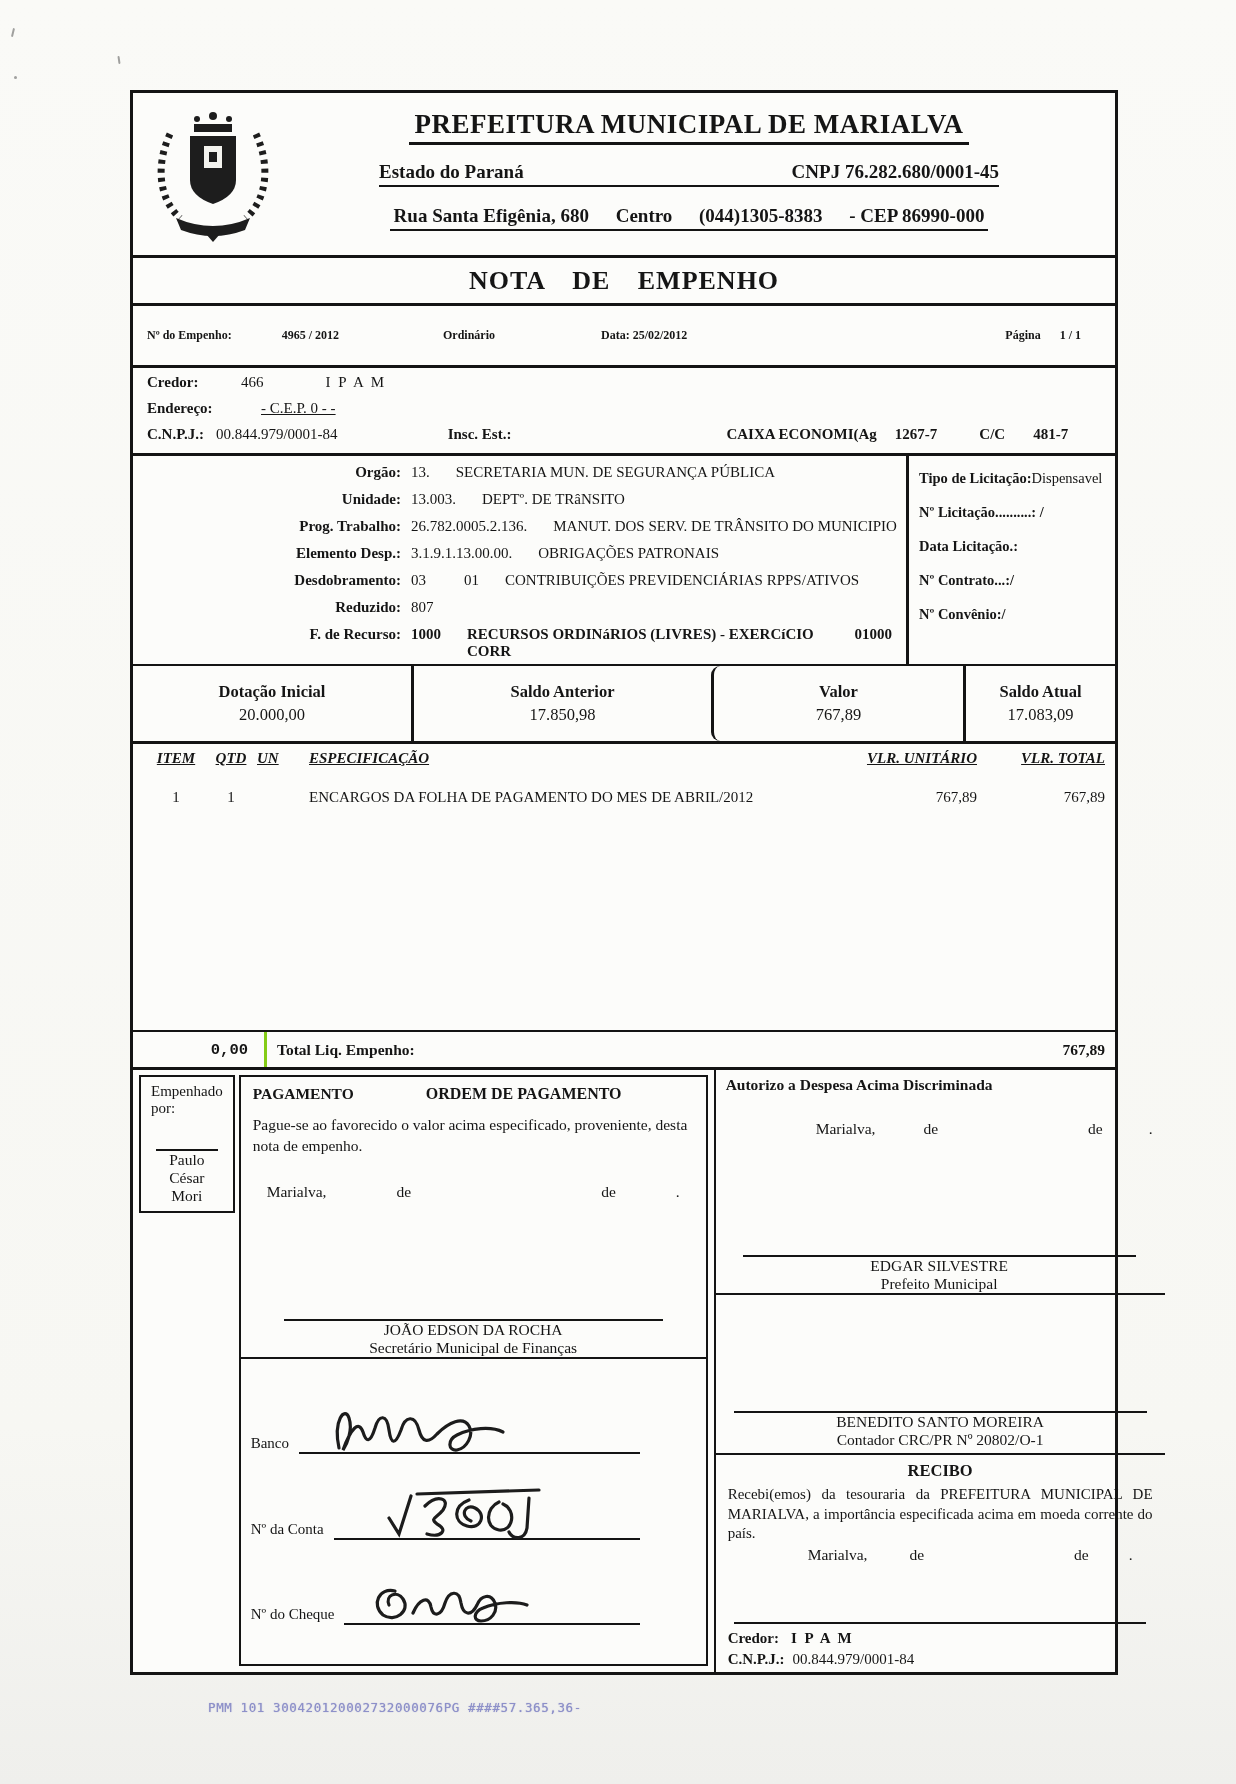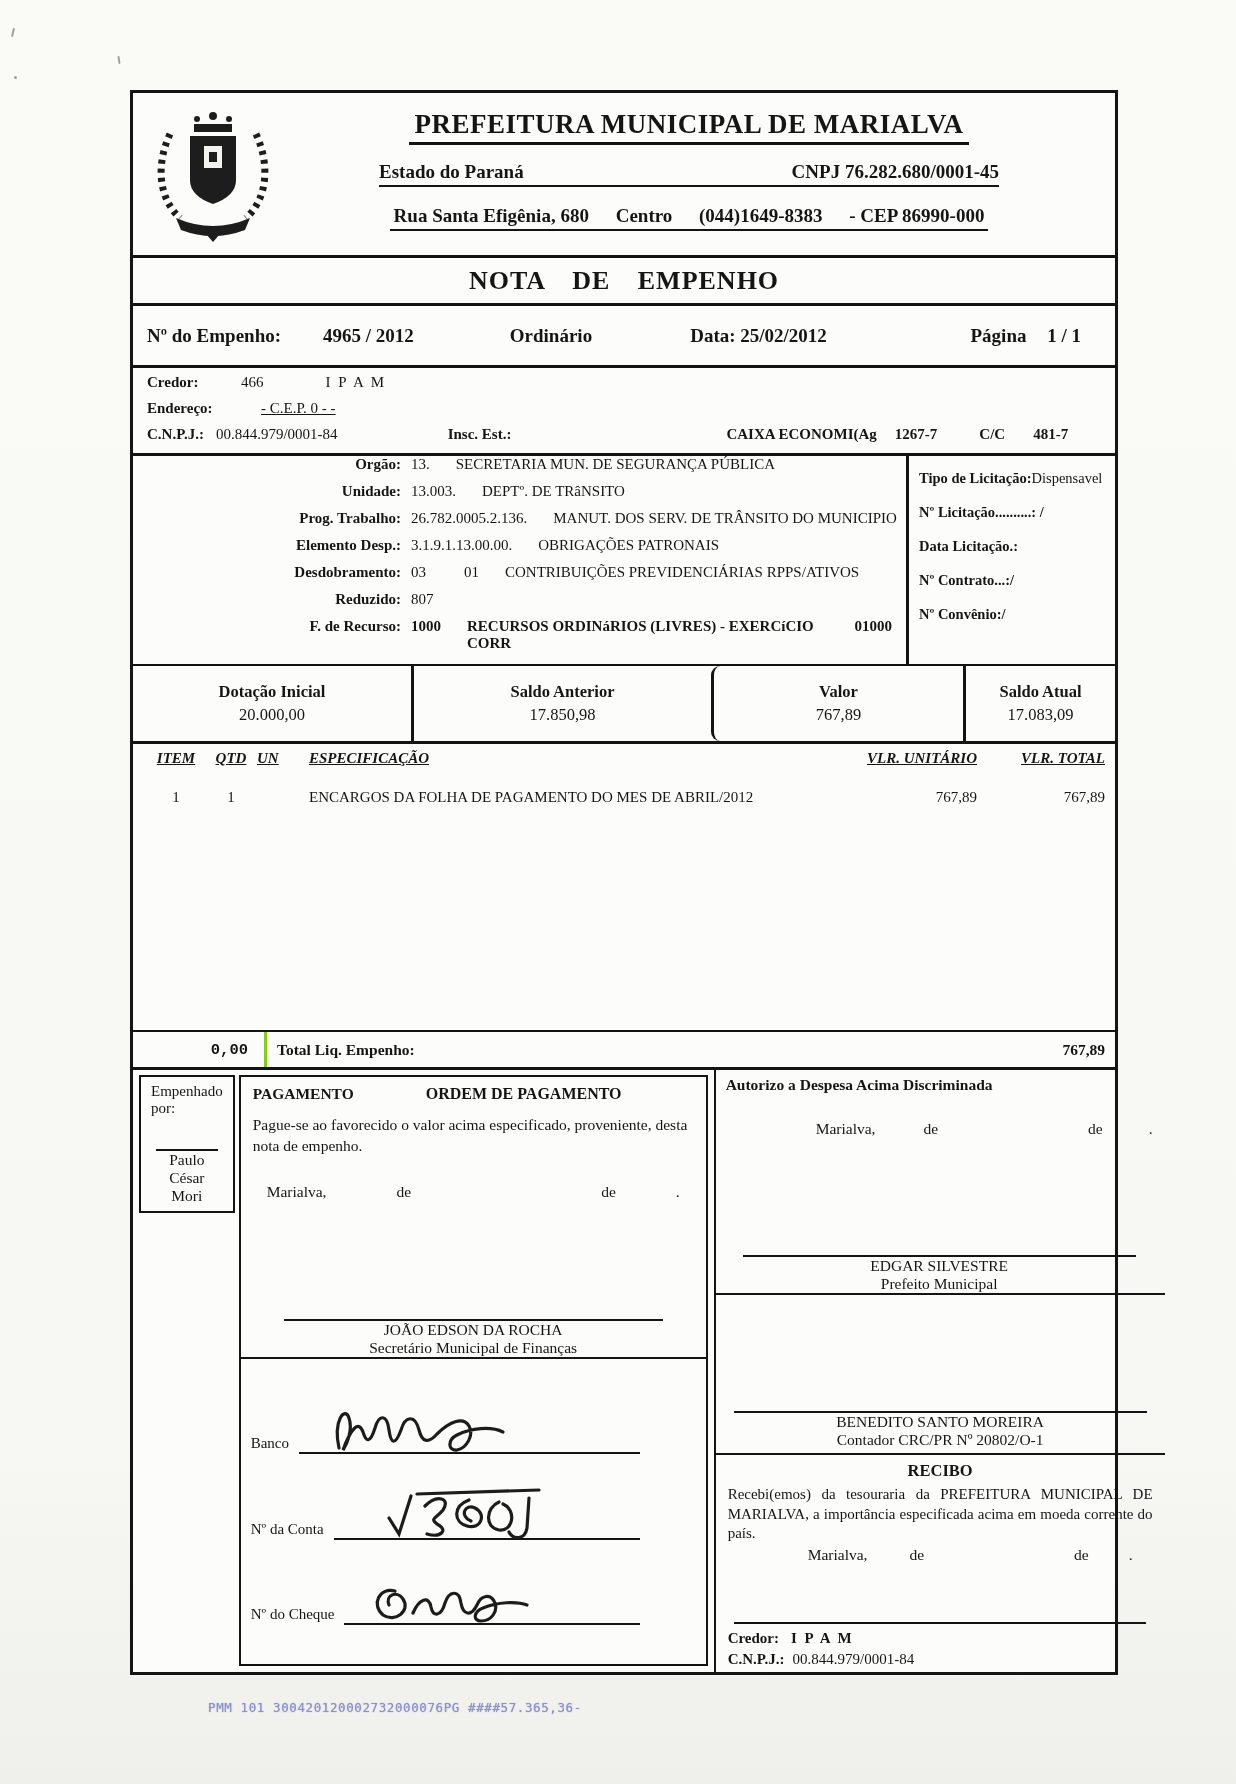--- a/index.html
+++ b/index.html
@@ -29,21 +29,21 @@
   .head-line3{margin-top:18px;align-self:center;border-bottom:2.5px solid #141414;
     font-size:19px;font-weight:bold;padding:0 4px 2px 4px;}
   .head-line3 span{margin-right:22px;}
   .head-line3 span:last-child{margin-right:0;}
 
   
   .sec-band{height:48px;border-bottom:3px solid #141414;display:flex;align-items:center;justify-content:center;
     font-size:26px;font-weight:bold;word-spacing:20px;letter-spacing:1px;}
 
   
-  .sec-empenho{height:62px;border-bottom:3px solid #141414;display:flex;align-items:center;font-size:19px;}
+  .sec-empenho{height:62px;border-bottom:3px solid #141414;display:flex;align-items:center;font-size:12px;gap:8px;}
   .sec-empenho .lab{margin-left:14px;}
   .sec-empenho .num{margin-left:42px;}
   .sec-empenho .tip{margin-left:96px;}
   .sec-empenho .dat{margin-left:98px;}
   .sec-empenho .pag{margin-left:auto;margin-right:34px;}
   .sec-empenho .pag span{margin-left:16px;}
 
   
   .sec-credor{height:88px;border-bottom:3px solid #141414;font-size:15px;padding:6px 0 0 14px;}
   .cred-row{display:flex;align-items:baseline;height:26px;}
@@ -53,21 +53,21 @@
   .cred-end{margin-left:28px;text-decoration:underline;}
   .cnpj-val{margin-left:12px;}
   .insc{margin-left:110px;}
   .banco-n{margin-left:215px;}
   .agencia{margin-left:18px;}
   .cc-l{margin-left:42px;}
   .cc-v{margin-left:28px;}
 
   
   .sec-orc{height:210px;border-bottom:2px solid #141414;display:flex;}
-  .orc-left{flex:1;font-size:15px;}
+  .orc-left{flex:1;padding-top:8px;font-size:15px;}
   .orc-row{display:flex;align-items:baseline;min-height:27px;}
   .orc-lab{width:268px;text-align:right;flex:0 0 268px;}
   .orc-code{margin-left:10px;}
   .orc-code2{margin-left:38px;}
   .orc-desc{margin-left:26px;}
   .orc-extra{margin-left:auto;margin-right:14px;}
   .orc-right{flex:0 0 196px;border-left:3px solid #141414;padding:14px 0 0 10px;font-size:14.5px;}
   .lic-row{margin-bottom:17px;white-space:nowrap;}
 
   
@@ -179,21 +179,21 @@
     </div>
     <div class="head-right">
       <div class="head-title">PREFEITURA MUNICIPAL DE MARIALVA</div>
       <div class="head-line2">
         <span>Estado do Paraná</span>
         <span>CNPJ 76.282.680/0001-45</span>
       </div>
       <div class="head-line3">
         <span>Rua Santa Efigênia, 680</span>
         <span>Centro</span>
-        <span>(044)1649-8383</span>
+        <span>(044)1305-8383</span>
         <span>- CEP 86990-000</span>
       </div>
     </div>
   </div>
 
   <div class="sec sec-band">NOTA DE EMPENHO</div>
 
   <div class="sec sec-empenho b">
     <span class="lab">Nº do Empenho:</span>
     <span class="num">4965 / 2012</span>

